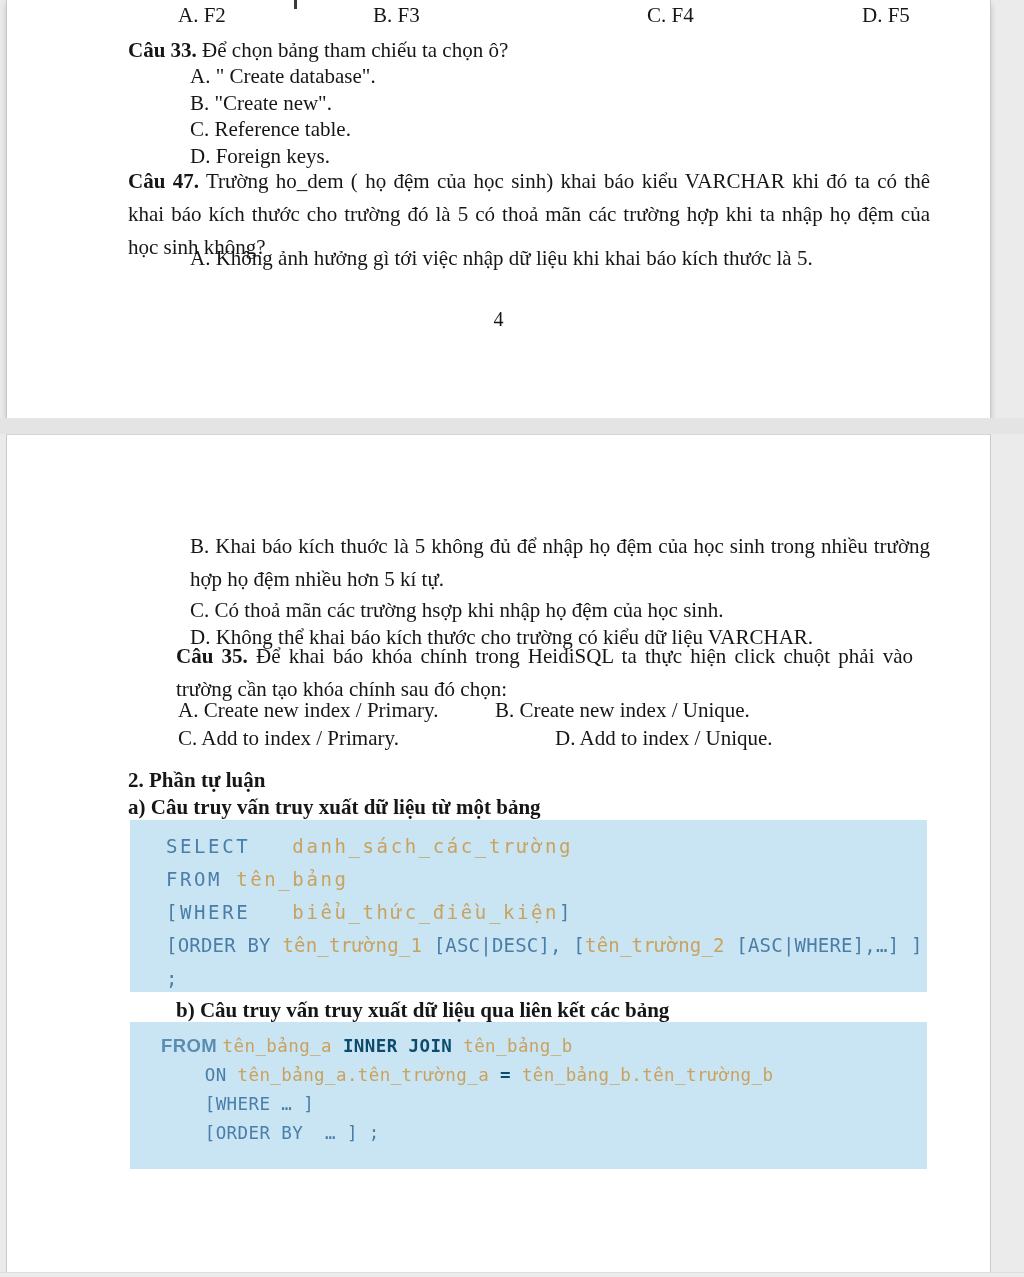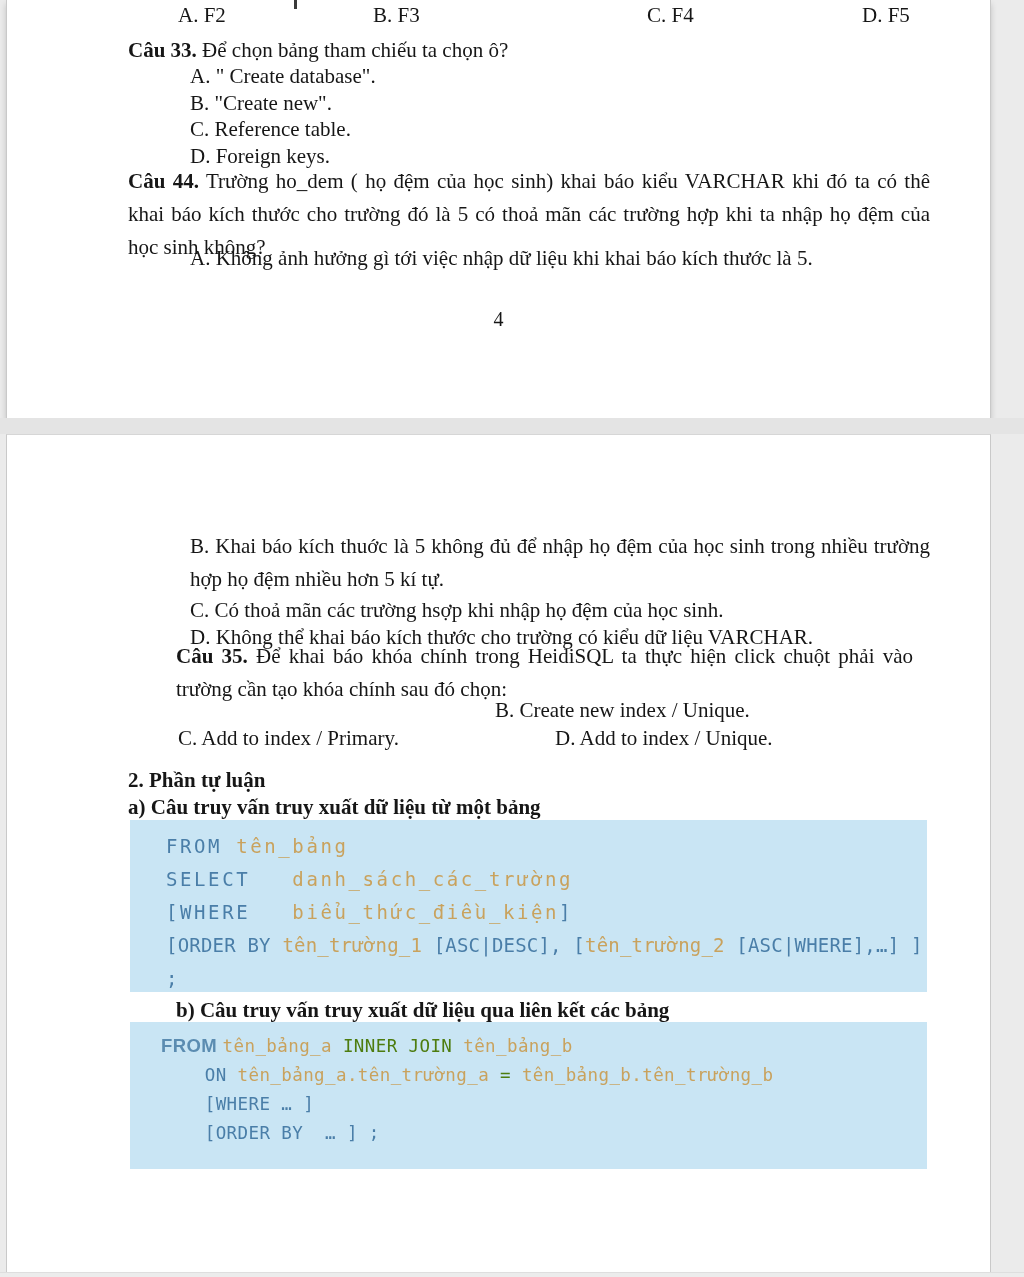--- a/index.html
+++ b/index.html
@@ -22,21 +22,21 @@
   .code-block { background:#c9e5f4; overflow:hidden; }
   .code-line { white-space:pre; }
   .cb1 { left:123px; top:385px; width:797px; height:172px; padding:10px 0 0 36px; }
   .cb1 .code-line { font-family:"DejaVu Sans Mono", monospace; font-size:19px; line-height:33px; letter-spacing:2.6px; }
   .cb1 .code-line.tight { letter-spacing:0.2px; }
   .cb2 { left:123px; top:587px; width:797px; height:147px; padding:9px 0 0 31px; }
   .cb2 .code-line { font-family:"DejaVu Sans Mono", monospace; font-size:17.5px; line-height:29px; letter-spacing:0.4px; }
   .kw { color:#4a7ea8; }
   .id { color:#c9a25d; }
   .kw2 { font-family:"Liberation Sans", sans-serif; font-weight:bold; color:#5b8cb1; font-size:18.5px; }
-  .kwb { font-weight:normal; color:#4d7c0f; }
+  .kwb { font-weight:bold; color:#0c4a6e; }
   .watermark { position:absolute; left:175px; top:4px; font-family:"Liberation Sans", sans-serif;
                font-weight:bold; font-size:46px; letter-spacing:12px; color:rgba(125,140,152,0.38);
                white-space:nowrap; pointer-events:none; }
 </style>
 </head>
 <body>
 
 <div class="screen">
 
   <div class="page page1">
@@ -47,47 +47,48 @@
     <div class="abs t" style="left:611px; top:2px;margin-left:29px;">C. F4</div>
     <div class="abs t" style="left:855px; top:2px;">D. F5</div>
 
     <div class="abs t" style="left:121px; top:37px;"><span class="b">Câu 33.</span><span> Để chọn bảng tham chiếu ta chọn ô?</span></div>
 
     <div class="abs t" style="left:183px; top:63px;">A. " Create database".</div>
     <div class="abs t" style="left:183px; top:90px;">B. "Create new".</div>
     <div class="abs t" style="left:183px; top:116px;">C. Reference table.</div>
     <div class="abs t" style="left:183px; top:143px;">D. Foreign keys.</div>
 
-    <div class="abs para" style="left:121px; top:165px; width:802px;"><span class="b">Câu 44.</span><span> Trường ho_dem ( họ đệm của học sinh) khai báo kiểu VARCHAR khi đó ta có thê khai báo kích thước cho trường đó là 5 có thoả mãn các trường hợp khi ta nhập họ đệm của học sinh không?</span></div>
+    <div class="abs para" style="left:121px; top:165px; width:802px;"><span class="b">Câu 47.</span><span> Trường ho_dem ( họ đệm của học sinh) khai báo kiểu VARCHAR khi đó ta có thê khai báo kích thước cho trường đó là 5 có thoả mãn các trường hợp khi ta nhập họ đệm của học sinh không?</span></div>
 
     <div class="abs t" style="left:183px; top:245px;">A. Không ảnh hưởng gì tới việc nhập dữ liệu khi khai báo kích thước là 5.</div>
 
     <div class="abs pgnum" style="top:308px;">4</div>
   </div>
 
   <div class="gap-band"></div>
 
   <div class="page page2">
 
     <div class="abs para" style="left:183px; top:95px; width:740px;">B. Khai báo kích thuớc là 5 không đủ để nhập họ đệm của học sinh trong nhiều trường hợp họ đệm nhiều hơn 5 kí tự.</div>
     <div class="abs t" style="left:183px; top:189px;">D. Không thể khai báo kích thước cho trường có kiểu dữ liệu VARCHAR.</div>
     <div class="abs t" style="left:183px; top:162px;">C. Có thoả mãn các trường hsợp khi nhập họ đệm của học sinh.</div>
 
     <div class="abs para" style="left:121px; top:205px; width:737px;margin-left:48px;"><span class="b">Câu 35.</span><span> Để khai báo khóa chính trong HeidiSQL ta thực hiện click chuột phải vào trường cần tạo khóa chính sau đó chọn:</span></div>
 
+    <div class="abs t" style="left:171px; top:262px;">A. Create new index / Primary.</div>
     <div class="abs t" style="left:488px; top:262px;">B. Create new index / Unique.</div>
     <div class="abs t" style="left:171px; top:290px;">C. Add to index / Primary.</div>
     <div class="abs t" style="left:548px; top:290px;">D. Add to index / Unique.</div>
 
     <div class="abs t b" style="left:121px; top:332px;">2. Phần tự luận</div>
     <div class="abs t b" style="left:121px; top:359px;">a) Câu truy vấn truy xuất dữ liệu từ một bảng</div>
 
     <div class="abs code-block cb1">
+      <div class="code-line"><span class="kw">SELECT   </span><span class="id">danh_sách_các_trường</span></div>
       <div class="code-line"><span class="kw">FROM </span><span class="id">tên_bảng</span></div>
-      <div class="code-line"><span class="kw">SELECT   </span><span class="id">danh_sách_các_trường</span></div>
       <div class="code-line"><span class="kw">[WHERE   </span><span class="id">biểu_thức_điều_kiện</span><span class="kw">]</span></div>
       <div class="code-line tight"><span class="kw">[ORDER BY </span><span class="id">tên_trường_1 </span><span class="kw">[ASC|DESC], [</span><span class="id">tên_trường_2 </span><span class="kw">[ASC|WHERE],…] ]</span></div>
       <div class="code-line tight"><span class="kw">;</span></div>
     </div>
 
     <div class="abs t b" style="left:121px; top:562px;margin-left:48px;">b) Câu truy vấn truy xuất dữ liệu qua liên kết các bảng</div>
 
     <div class="abs code-block cb2">
       <div class="code-line"><span class="kw2">FROM </span><span class="id">tên_bảng_a </span><span class="kw kwb">INNER JOIN </span><span class="id">tên_bảng_b</span></div>
       <div class="code-line"><span class="kw">    ON </span><span class="id">tên_bảng_a.tên_trường_a </span><span class="kw kwb">= </span><span class="id">tên_bảng_b.tên_trường_b</span></div>

